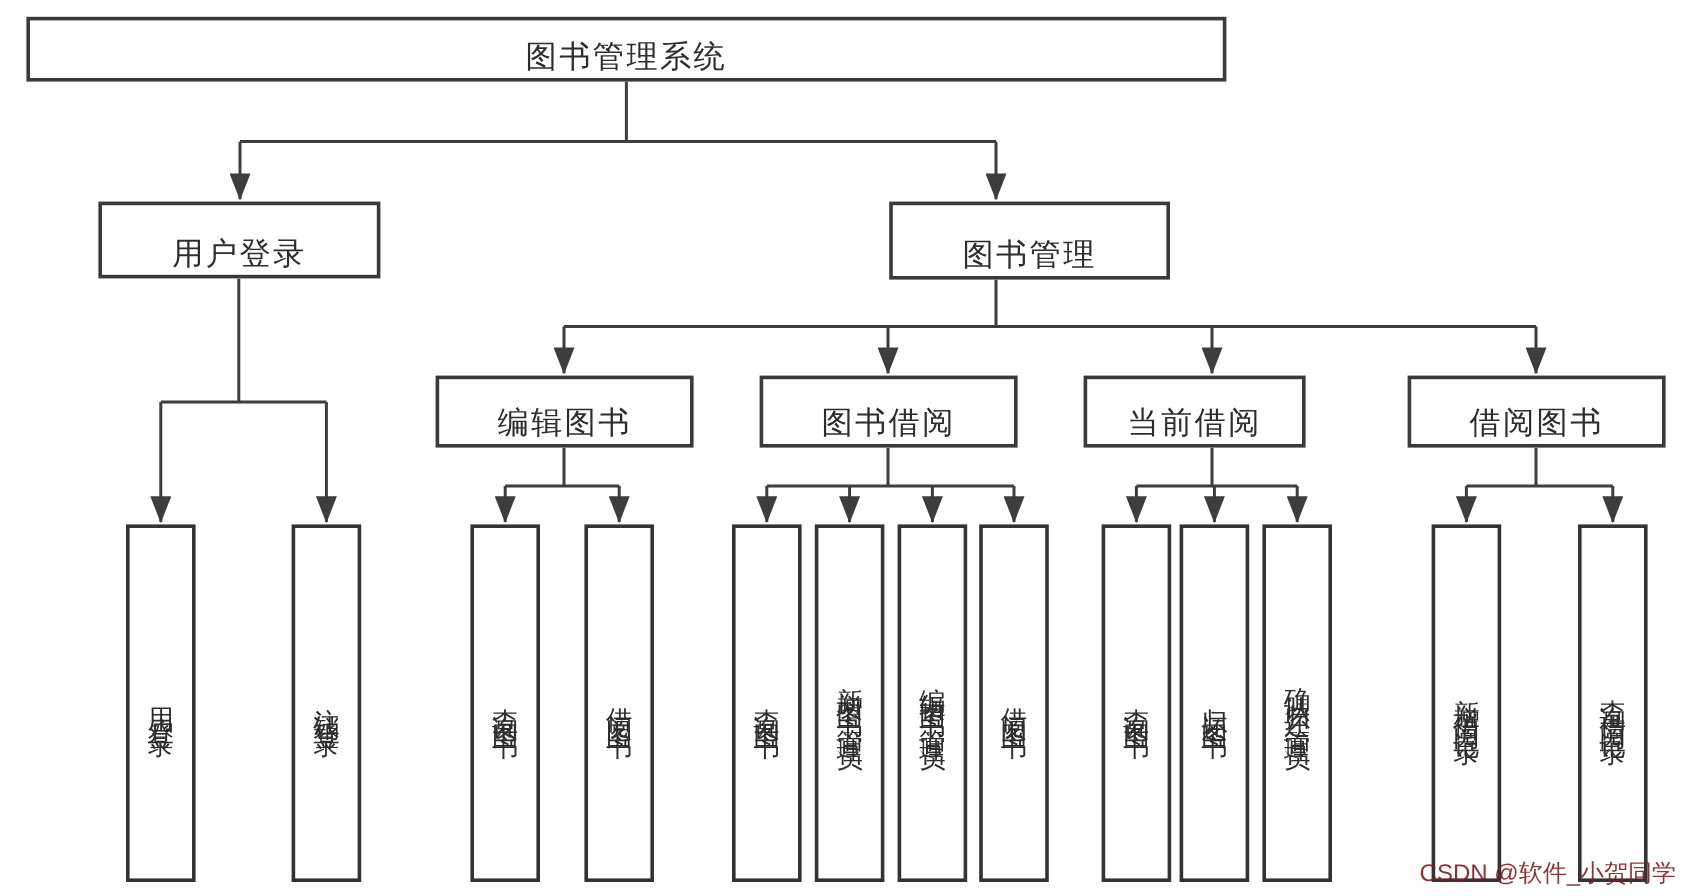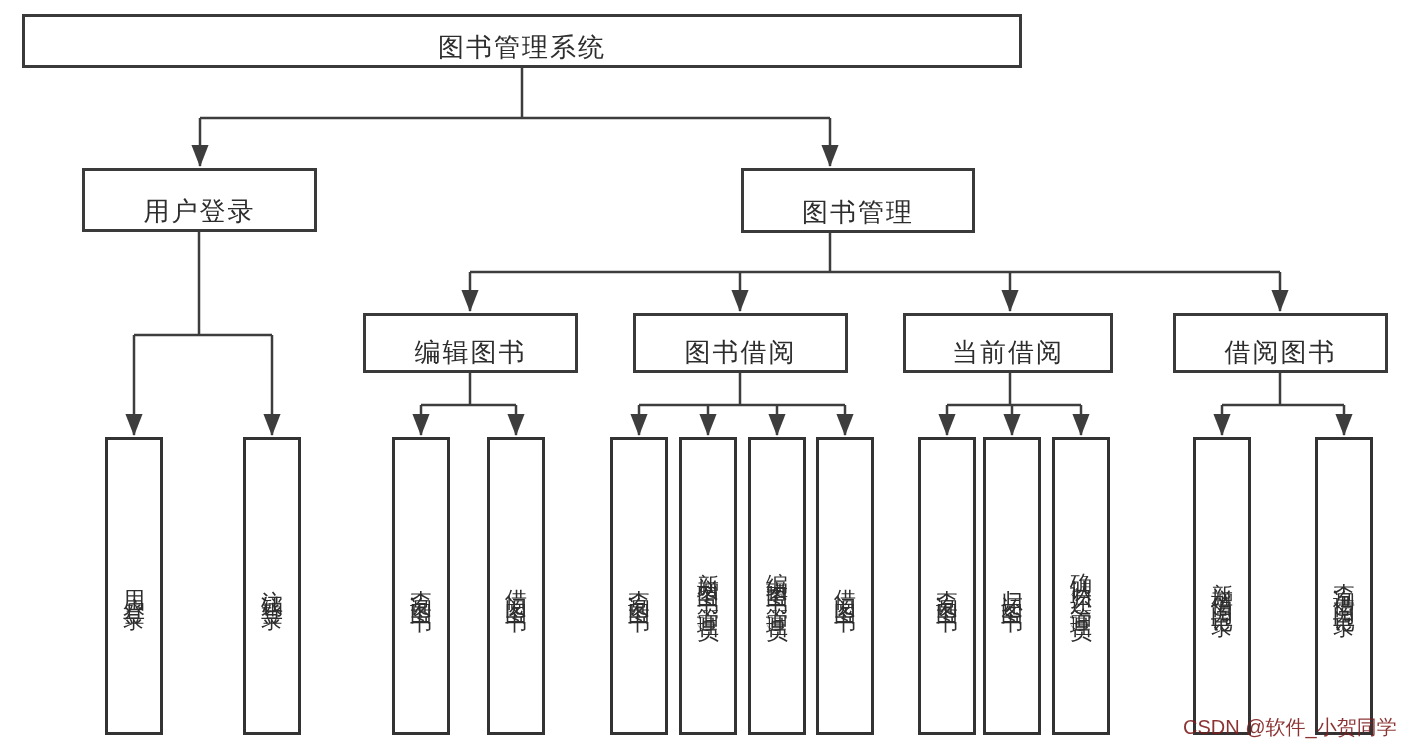--- a/index.html
+++ b/index.html
@@ -23,21 +23,21 @@
   .vbox span {
     writing-mode:vertical-rl; text-orientation:mixed;
     font-size:22px; letter-spacing:7px; line-height:1; color:#2d2d2d;
   }
   
   .n-root { left:22px;  top:14px;  width:1000px; height:54px; }
   .n-l2a  { left:82px;  top:168px; width:235px;  height:64px; }
   .n-l2b  { left:713px; top:168px; width:234px;  height:65px;margin-left:28px; }
   .n-l3a  { left:363px; top:313px; width:215px;  height:60px; }
   .n-l3b  { left:633px; top:313px; width:215px;  height:60px; }
-  .n-l3c  { left:903px; top:313px; width:210px;  height:60px; }
+  .n-l3c  { left:903px; top:313px; width:185px;  height:60px; }
   .n-l3d  { left:1173px;top:313px; width:215px;  height:60px; }
   
   .v1a { left:105px; }  .v1b { left:243px; }
   .v2a { left:392px; }  .v2b { left:487px; }
   .v3a { left:610px; }  .v3b { left:679px; }  .v3c { left:748px; }  .v3d { left:816px; }
   .v4a { left:918px; }  .v4b { left:983px; }  .v4c { left:1052px; }
   .v5a { left:1193px; } .v5b { left:1315px; }
   .watermark {
     position:absolute; left:1183px; top:714px; width:215px;
     font-size:20px; color:#7f1d1d; opacity:0.9; white-space:nowrap;

